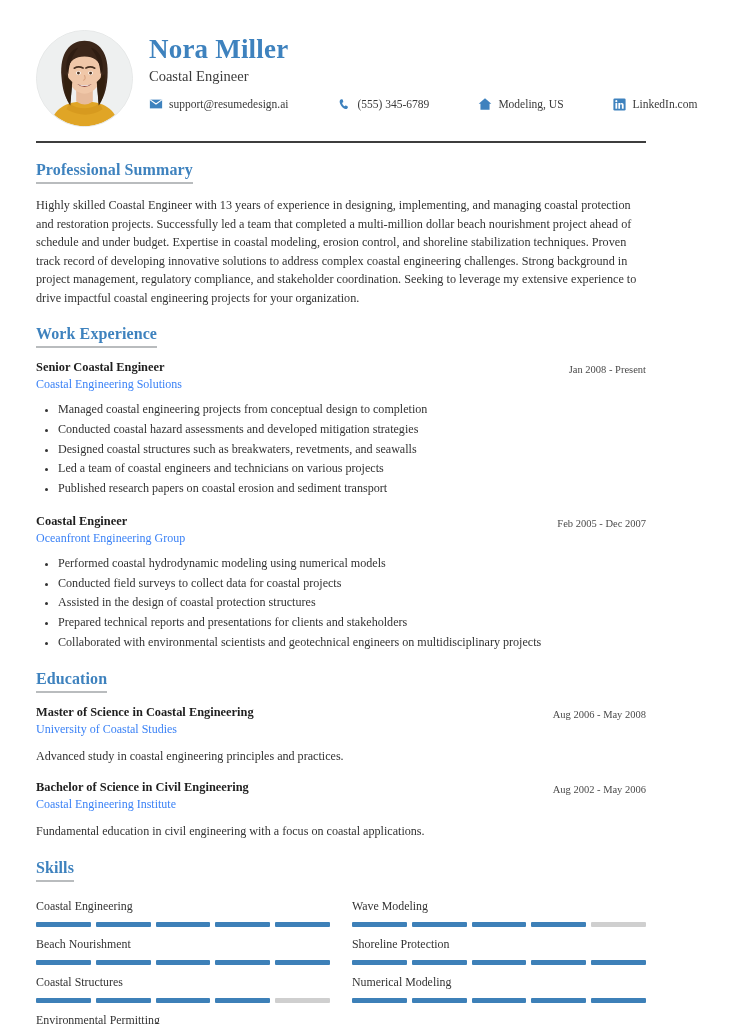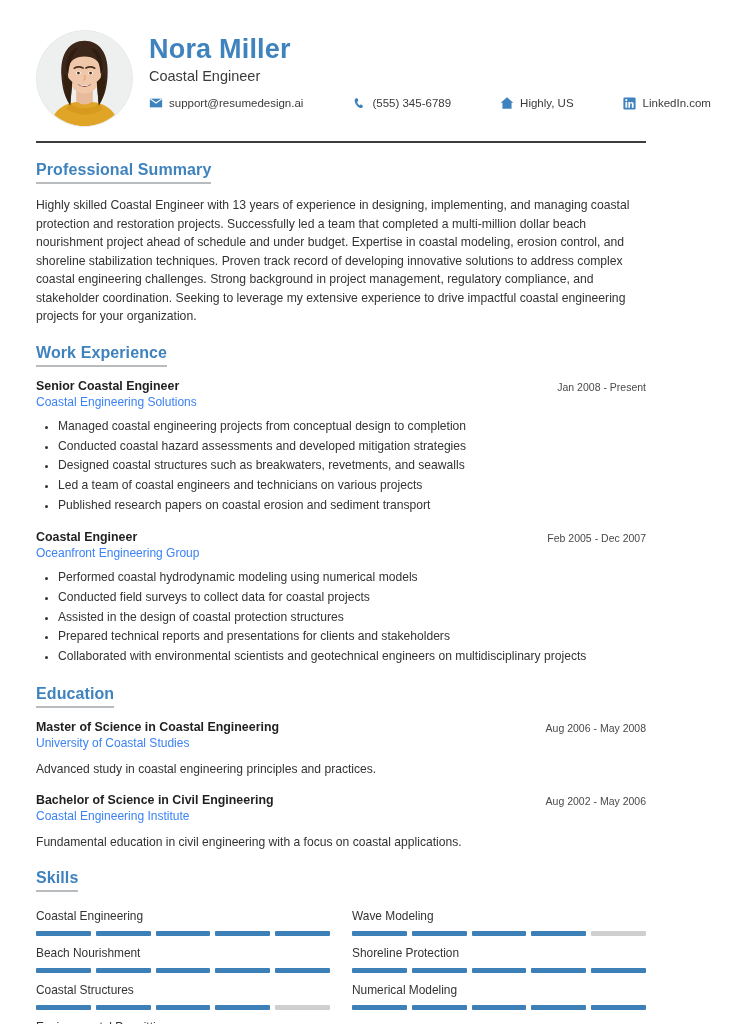--- a/index.html
+++ b/index.html
@@ -12,20 +12,21 @@
     color: #2f2f2f;
     overflow: hidden;
   }
 
   .page {
     width: 682px;
     height: 1024px;
     padding: 0 36px;
     position: relative;
     background: #fff;
+    font-family: Liberation Serif, serif;
   }
 
   
   .header {
     display: flex;
     align-items: flex-start;
     padding-top: 30px;
   }
 
   .avatar {
@@ -273,21 +274,21 @@
           </span>
           <span>(555) 345-6789</span>
         </div>
 
         <div class="contact-item">
           <span class="contact-icon">
             <svg width="14" height="14" viewBox="0 0 16 16" fill="#3E82BE">
               <path d="M8 1.5L0.8 7.6h2v6.9h10.4V7.6h2L8 1.5z"></path>
             </svg>
           </span>
-          <span>Highly, US</span>
+          <span>Modeling, US</span>
         </div>
 
         <div class="contact-item">
           <span class="contact-icon">
             <svg width="13" height="13" viewBox="0 0 16 16">
               <rect x="0.5" y="0.5" width="15" height="15" rx="1.6" fill="#3E82BE"></rect>
               <rect x="3" y="6.2" width="2.2" height="7" fill="#ffffff"></rect>
               <circle cx="4.1" cy="3.9" r="1.3" fill="#ffffff"></circle>
               <path d="M6.6 6.2h2.1v1c.4-.7 1.1-1.2 2.1-1.2 1.6 0 2.3 1 2.3 2.8v4.4h-2.2V9.2c0-.9-.3-1.4-1-1.4-.8 0-1.2.5-1.2 1.5v3.9H6.6V6.2z" fill="#ffffff"></path>
             </svg>

